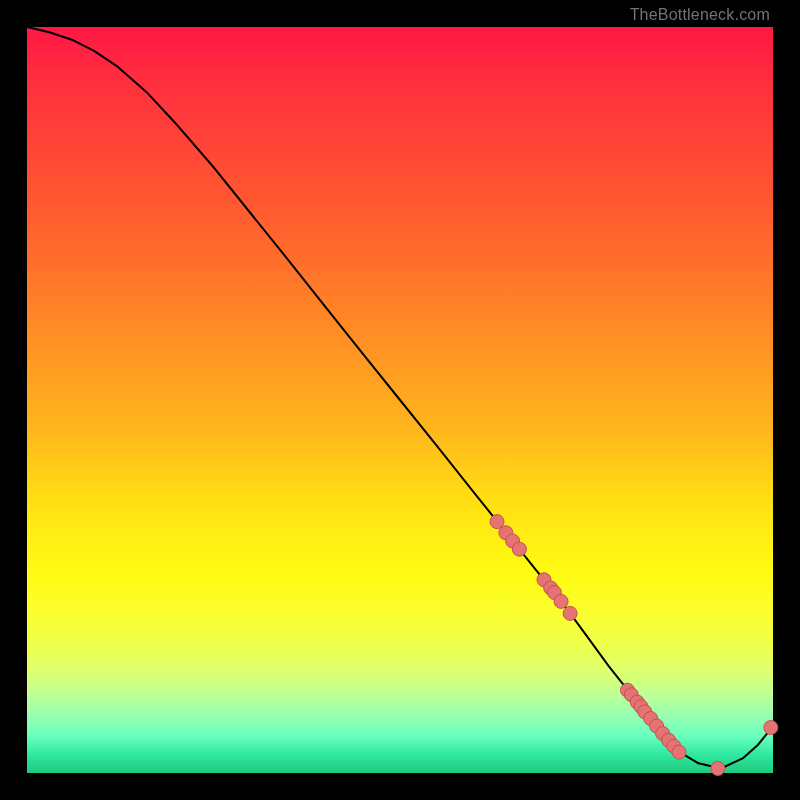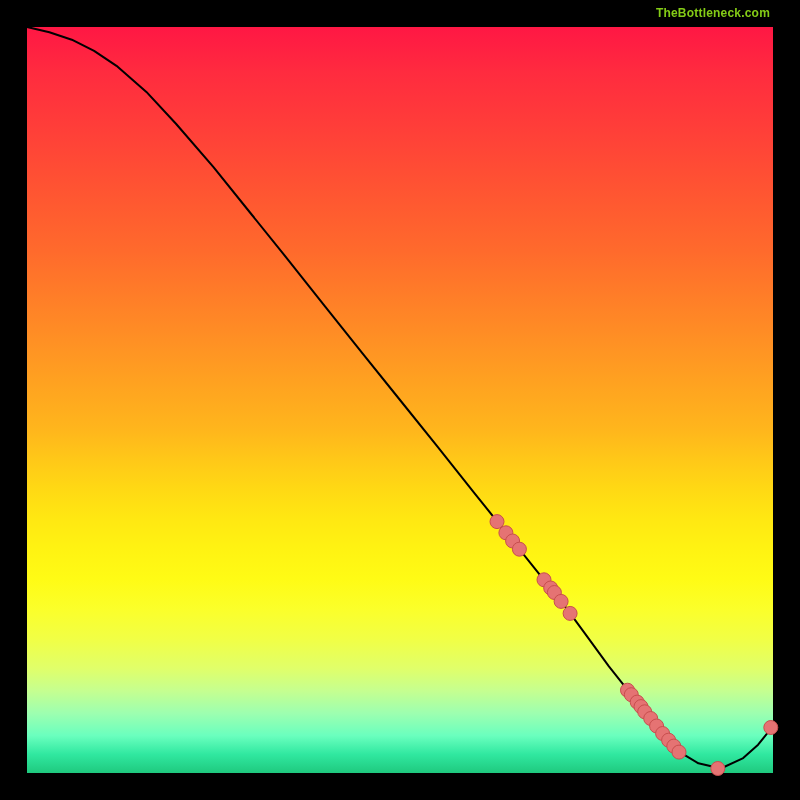--- a/index.html
+++ b/index.html
@@ -46,23 +46,23 @@
       #9dffb0 92%,
       #6affbe 95%,
       #30e8a0 97.5%,
       #1fc97e 100%
     );
   }
   .watermark {
     position: absolute;
     top: 6px;
     right: 30px;
-    color: #84cc16;
-    font-size: 12px;
-    font-weight: 700;
+    color: #737373;
+    font-size: 16px;
+    font-weight: 400;
     letter-spacing: 0.2px;
     pointer-events: none;
   }
   svg.overlay {
     position: absolute;
     left: 0;
     top: 0;
     pointer-events: none;
   }
 </style>

